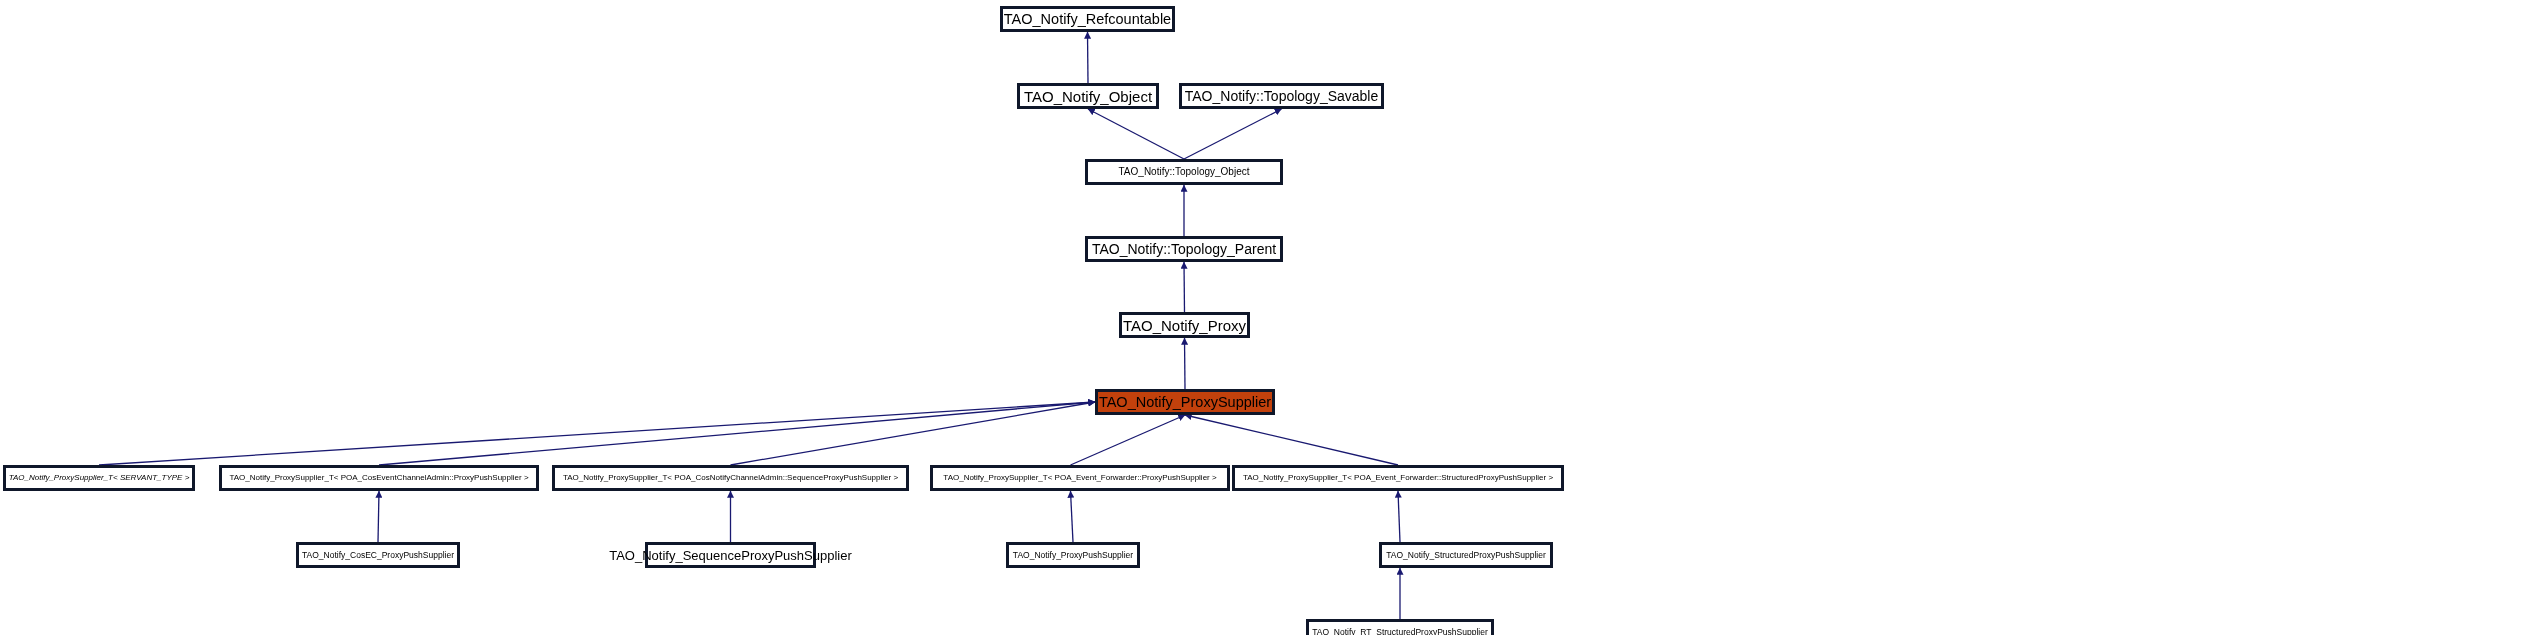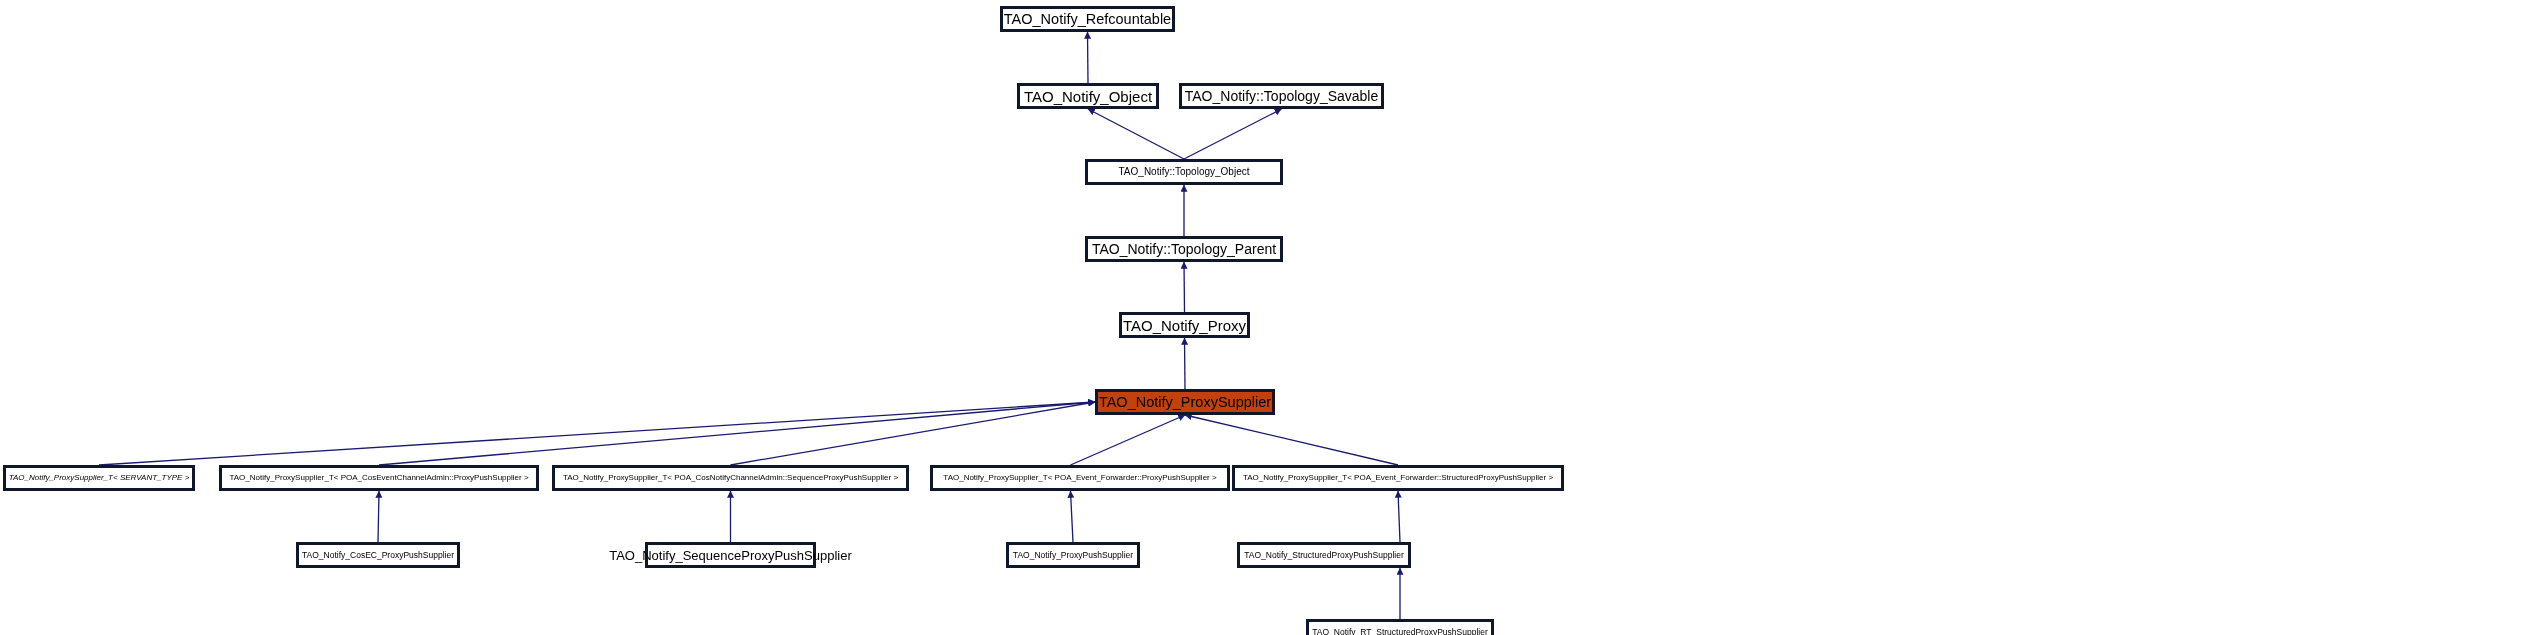--- a/index.html
+++ b/index.html
@@ -114,20 +114,20 @@
       </div>
       <div class="node" style="left: 296px; top: 542px; width: 164px;">
         <span class="node-label" style="font-size: 8.5px;">TAO_Notify_CosEC_ProxyPushSupplier</span>
       </div>
       <div class="node" style="left: 645px; top: 542px; width: 171px;">
         <span class="node-label" style="font-size: 13px;">TAO_Notify_SequenceProxyPushSupplier</span>
       </div>
       <div class="node" style="left: 1006px; top: 542px; width: 134px; text-align: right;">
         <span class="node-label" style="font-size: 8.5px;">TAO_Notify_ProxyPushSupplier</span>
       </div>
-      <div class="node" style="left: 1237px; top: 542px; width: 174px;">
+      <div class="node" style="left: 1379px; top: 542px; width: 174px;">
         <span class="node-label" style="font-size: 8.5px;">TAO_Notify_StructuredProxyPushSupplier</span>
       </div>
       <div class="node" style="left: 1306px; top: 619px; width: 188px;">
         <span class="node-label" style="font-size: 8.5px;">TAO_Notify_RT_StructuredProxyPushSupplier</span>
       </div>
     </div>
 </div>
 
 </body></html>

